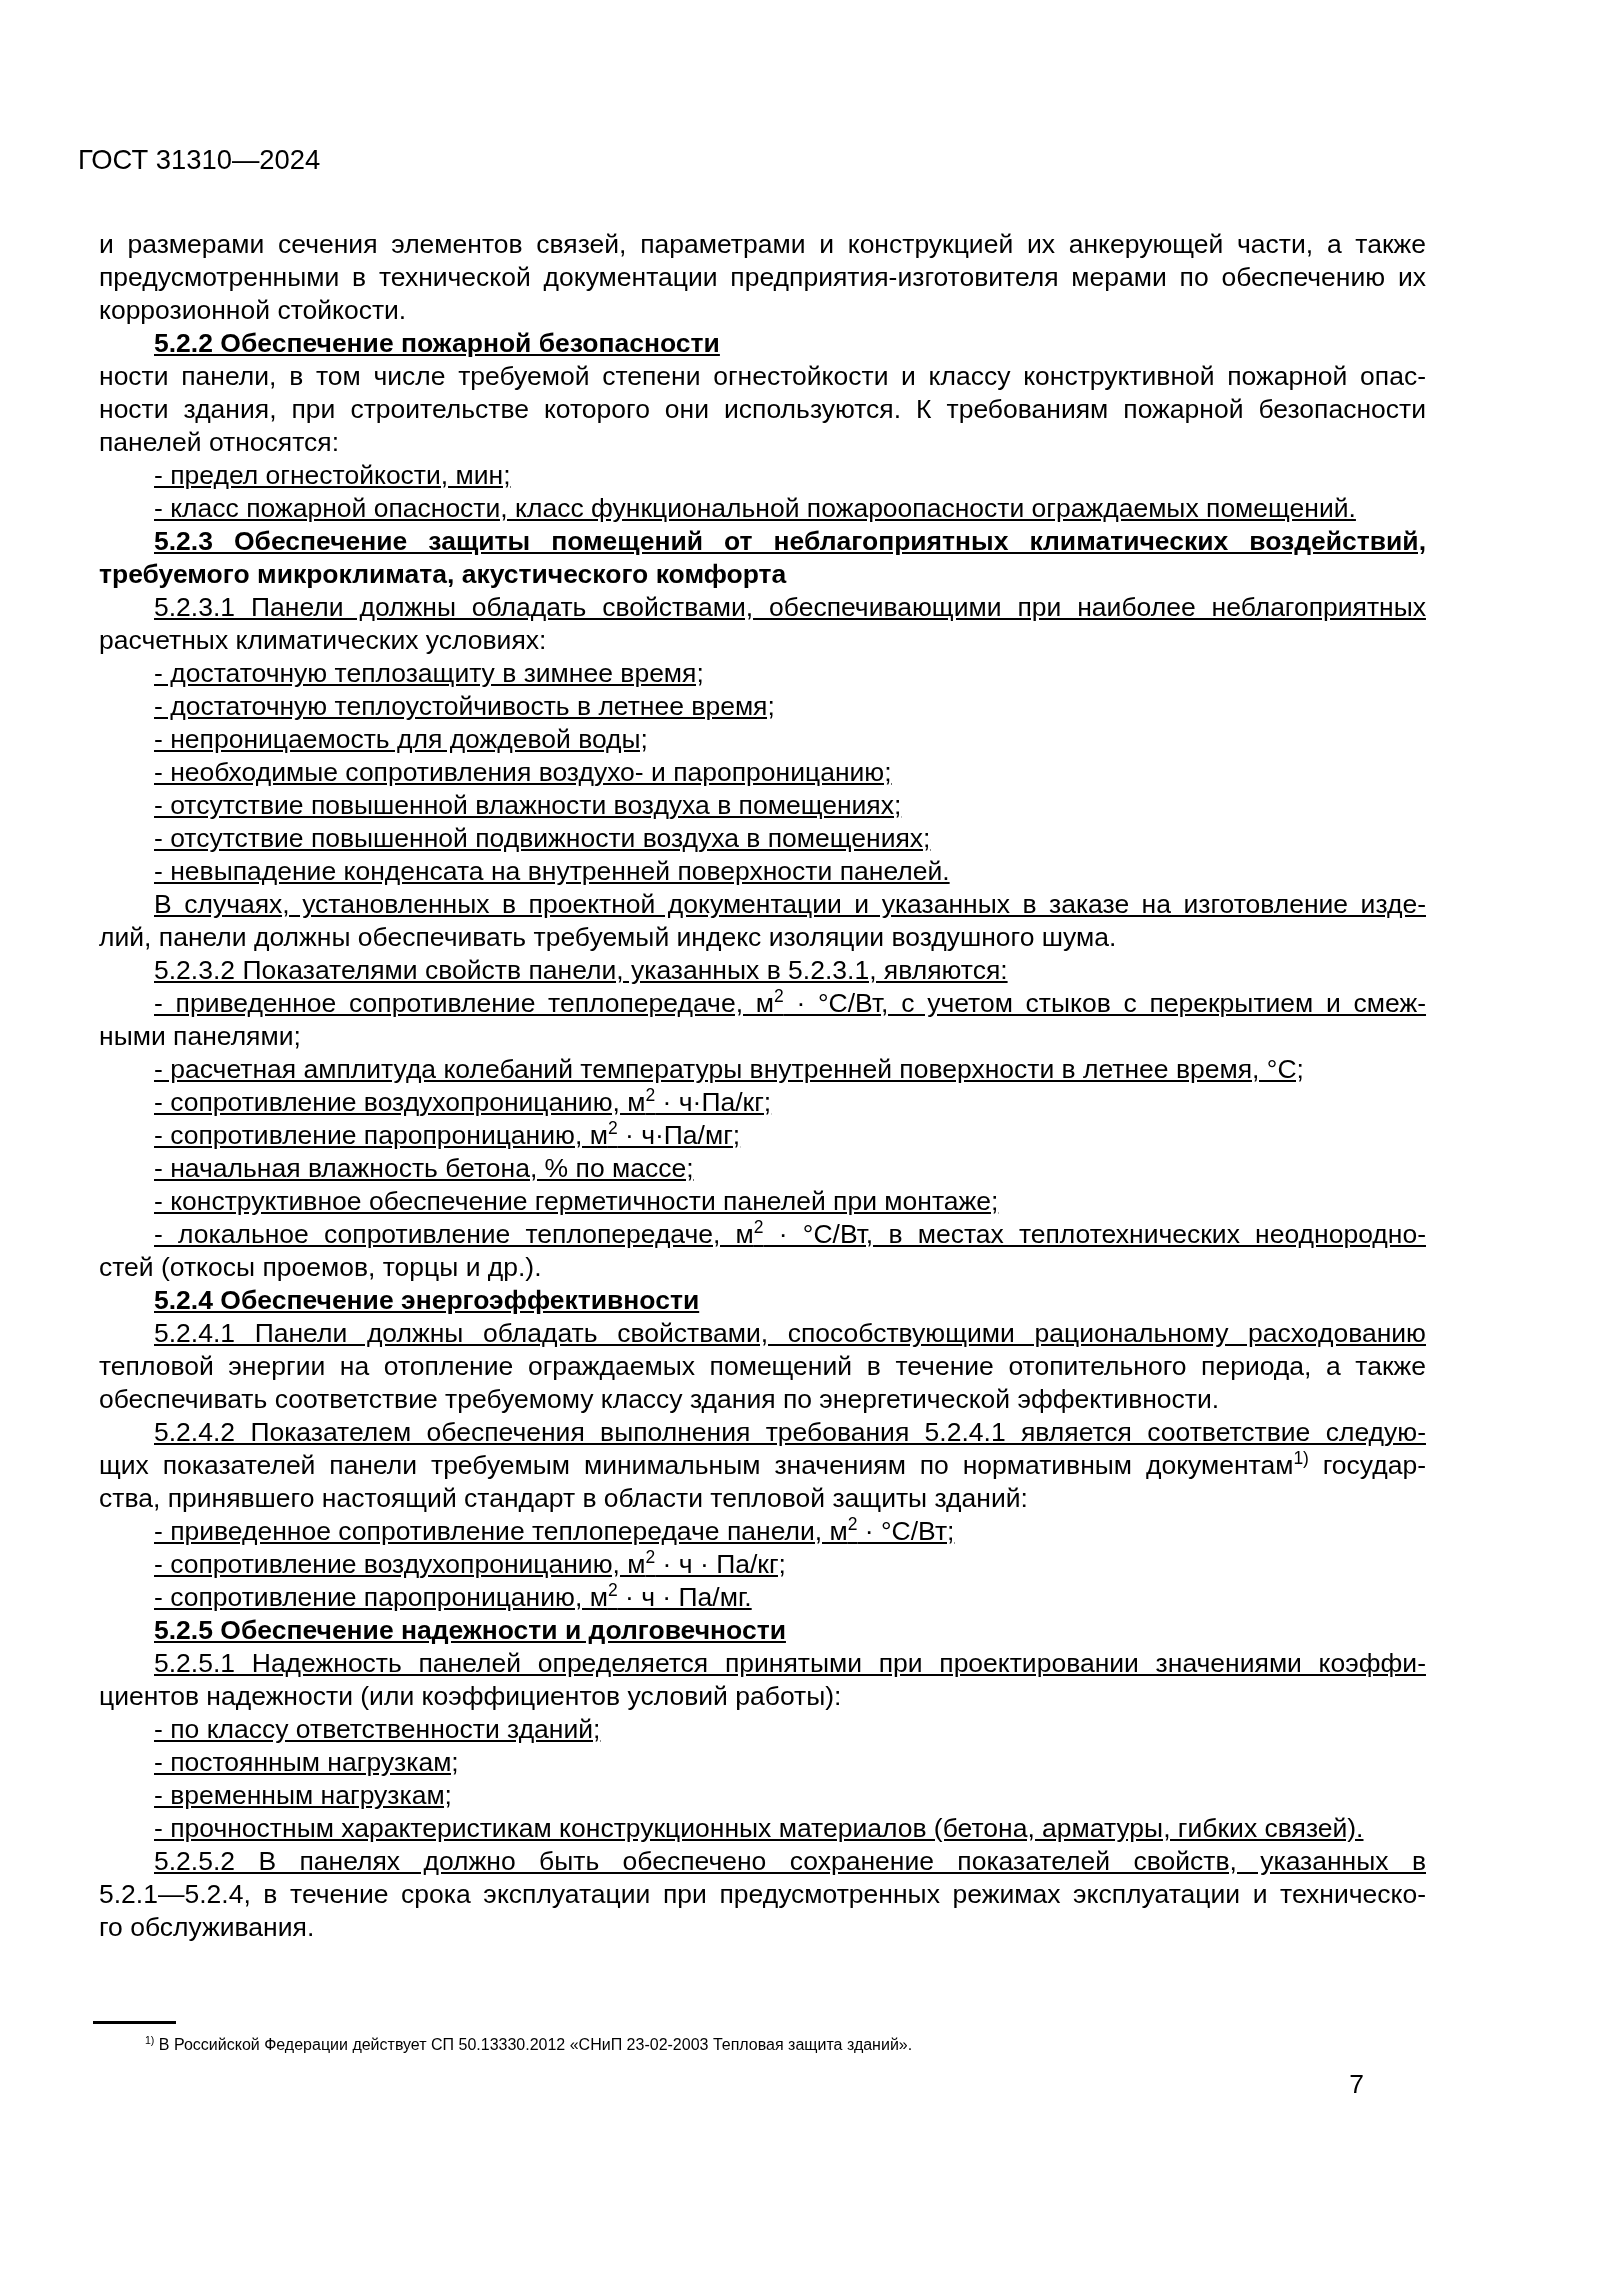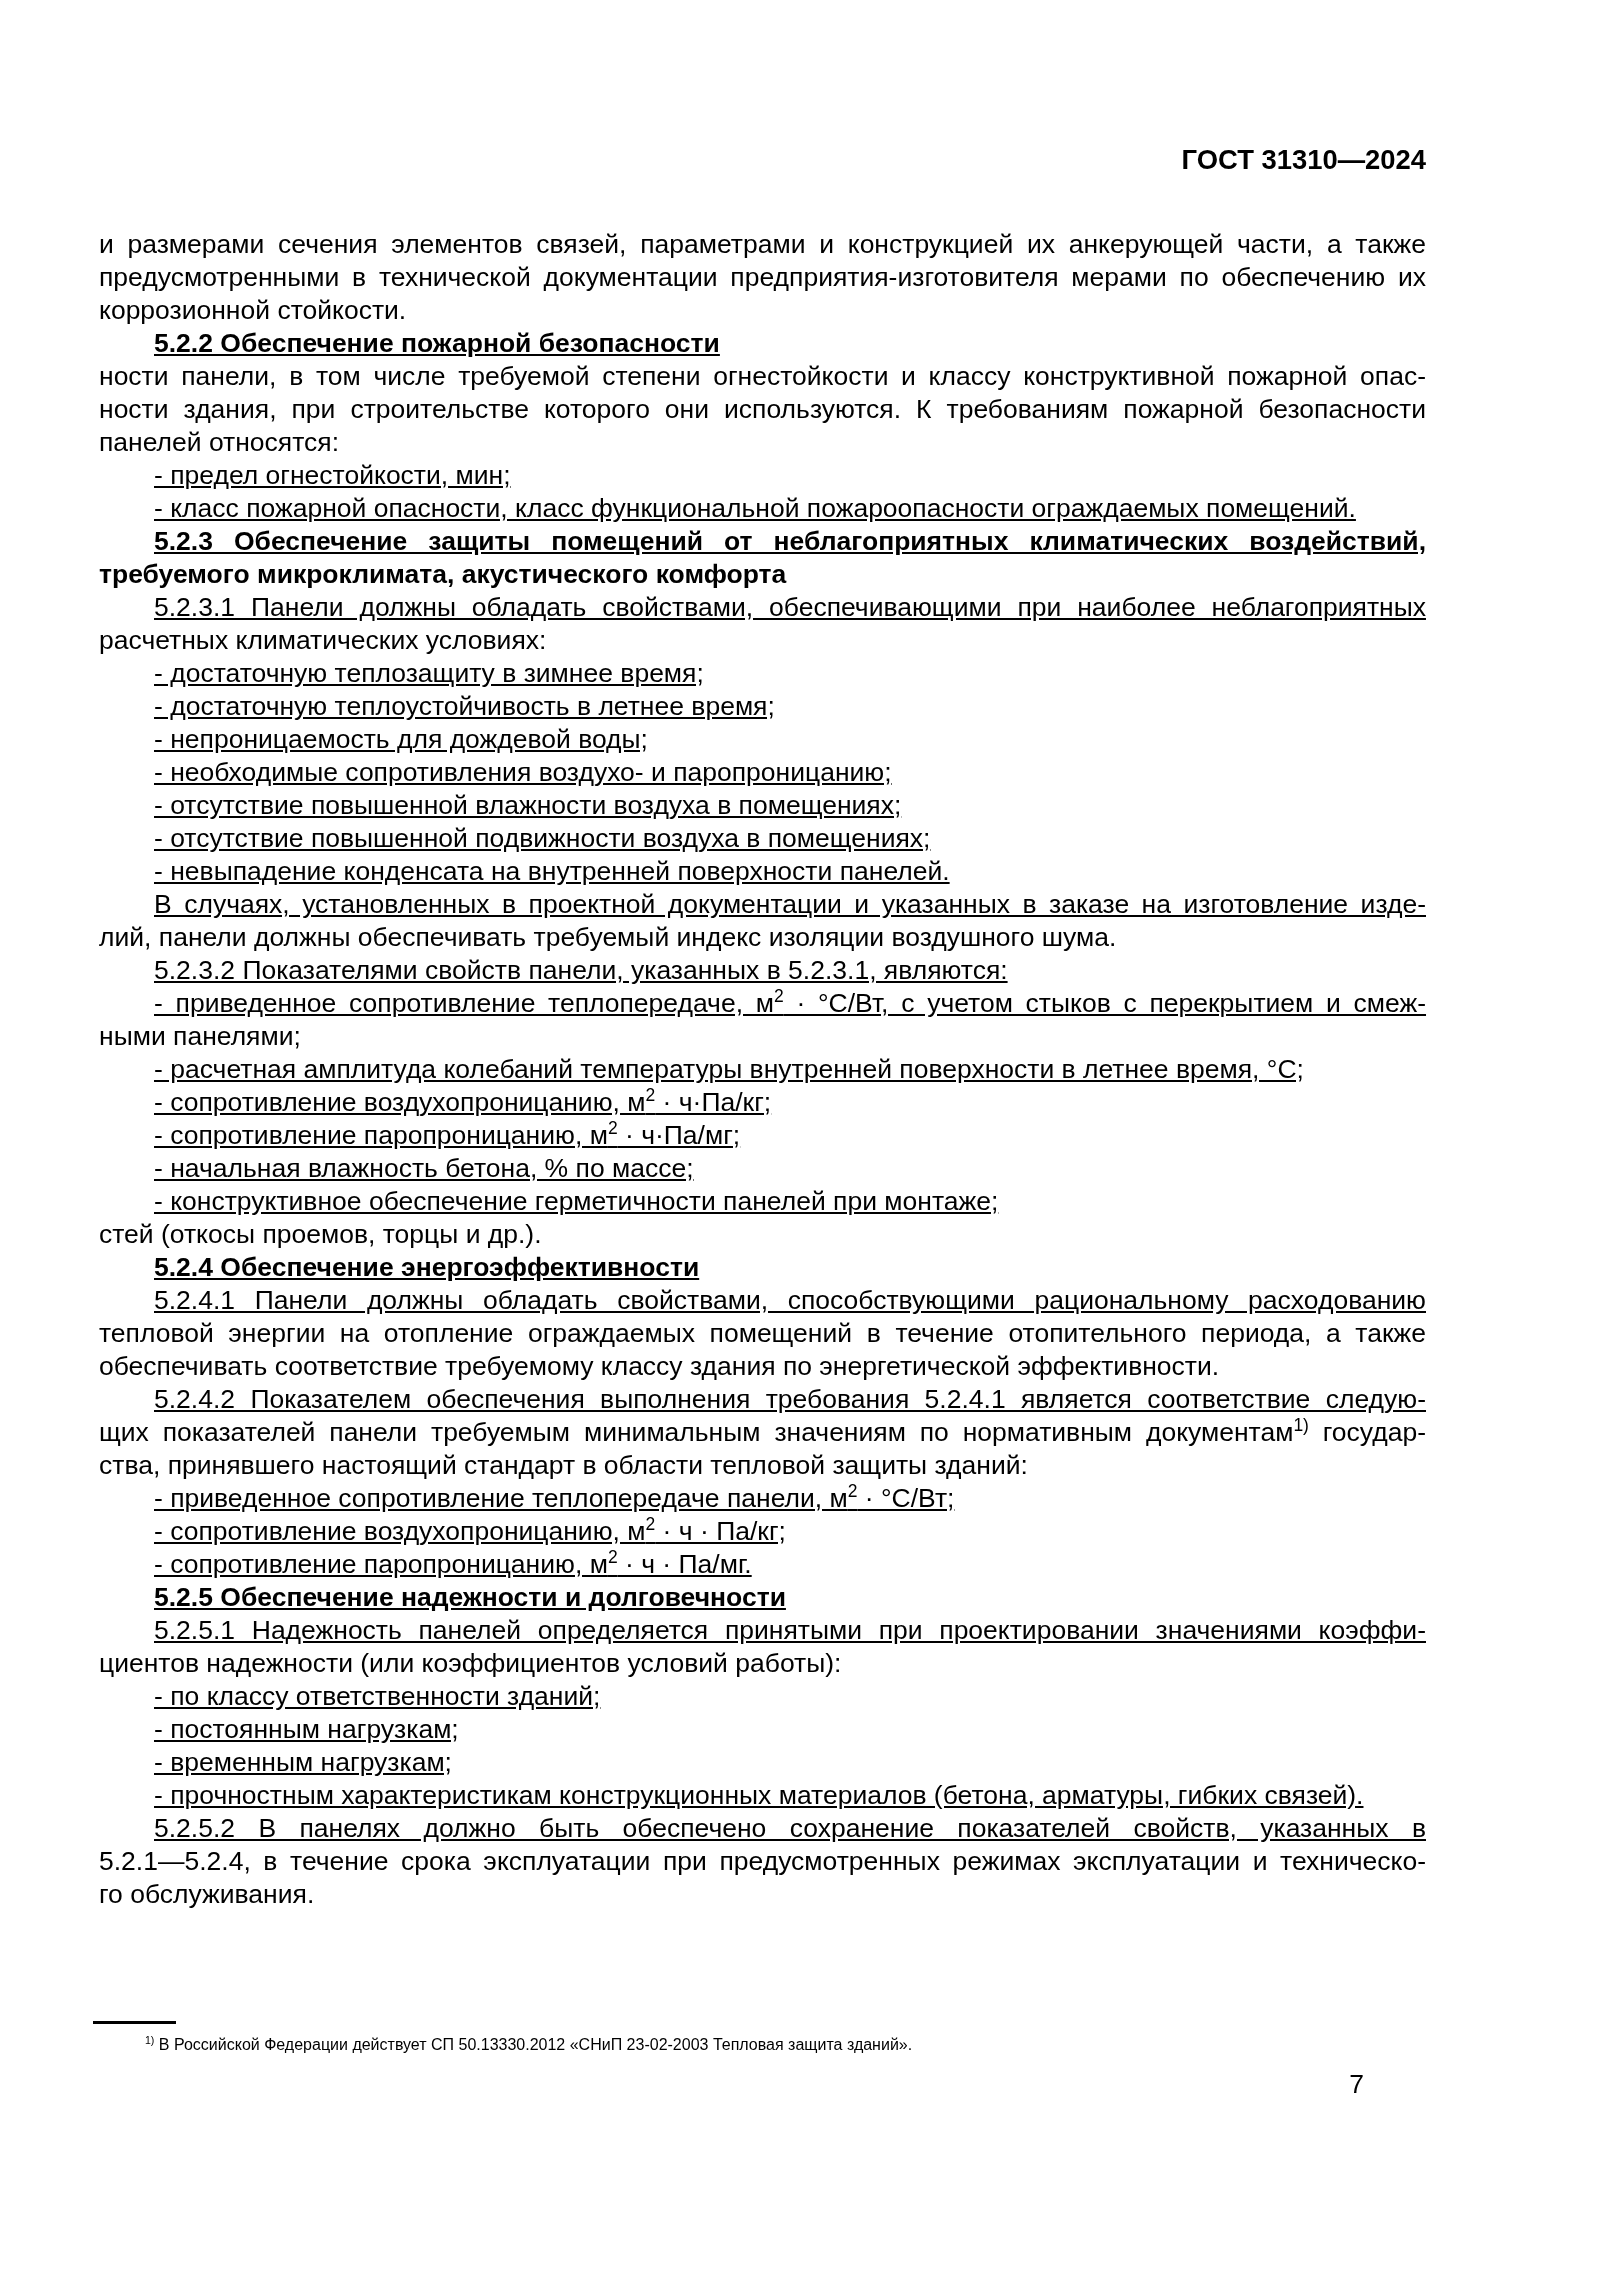--- a/index.html
+++ b/index.html
@@ -7,21 +7,21 @@
     width:1621px; height:2293px;
     background:#ffffff;
     font-family:"Liberation Sans", sans-serif;
     color:#000;
     position:relative;
     overflow:hidden;
   }
   .page { position:absolute; inset:0; background:#fff; }
   .header {
     position:absolute; top:143px; left:78px; width:1348px;
-    text-align:right; font-weight:bold; font-size:27.4px; line-height:33px;
+    font-weight:normal; font-size:27.4px; line-height:33px;
   }
   .body-text {
     position:absolute; top:228px; left:78px; width:1348px;
     font-size:26.5px; line-height:33px;
   }
   .ln { white-space:normal;margin-left:21px; }
   .j { text-align:justify; text-align-last:justify; text-justify:inter-word; }
   .i { padding-left:55px;text-decoration:underline; }
   .b { font-weight:bold; }
   sup { font-size:66%; vertical-align:super; line-height:0; }
@@ -71,20 +71,21 @@
     <div class="ln i j">В случаях, установленных в проектной документации и указанных в заказе на изготовление изде-</div>
     <div class="ln">лий, панели должны обеспечивать требуемый индекс изоляции воздушного шума.</div>
     <div class="ln i">5.2.3.2 Показателями свойств панели, указанных в 5.2.3.1, являются:</div>
     <div class="ln i j"><span>- приведенное сопротивление теплопередаче, м</span><sup>2</sup><span> · °С/Вт, с учетом стыков с перекрытием и смеж-</span></div>
     <div class="ln">ными панелями;</div>
     <div class="ln i">- расчетная амплитуда колебаний температуры внутренней поверхности в летнее время, °С;</div>
     <div class="ln i"><span>- сопротивление воздухопроницанию, м</span><sup>2</sup><span> · ч·Па/кг;</span></div>
     <div class="ln i"><span>- сопротивление паропроницанию, м</span><sup>2</sup><span> · ч·Па/мг;</span></div>
     <div class="ln i">- начальная влажность бетона, % по массе;</div>
     <div class="ln i">- конструктивное обеспечение герметичности панелей при монтаже;</div>
+    <div class="ln i j"><span>- локальное сопротивление теплопередаче, м</span><sup>2</sup><span> · °С/Вт, в местах теплотехнических неоднородно-</span></div>
     <div class="ln">стей (откосы проемов, торцы и др.).</div>
     <div class="ln i b">5.2.4 Обеспечение энергоэффективности</div>
     <div class="ln i j">5.2.4.1 Панели должны обладать свойствами, способствующими рациональному расходованию</div>
     <div class="ln j">тепловой энергии на отопление ограждаемых помещений в течение отопительного периода, а также</div>
     <div class="ln">обеспечивать соответствие требуемому классу здания по энергетической эффективности.</div>
     <div class="ln i j">5.2.4.2 Показателем обеспечения выполнения требования 5.2.4.1 является соответствие следую-</div>
     <div class="ln j"><span>щих показателей панели требуемым минимальным значениям по нормативным документам</span><sup>1)</sup><span> государ-</span></div>
     <div class="ln">ства, принявшего настоящий стандарт в области тепловой защиты зданий:</div>
     <div class="ln i"><span>- приведенное сопротивление теплопередаче панели, м</span><sup>2</sup><span> · °С/Вт;</span></div>
     <div class="ln i"><span>- сопротивление воздухопроницанию, м</span><sup>2</sup><span> · ч · Па/кг;</span></div>

